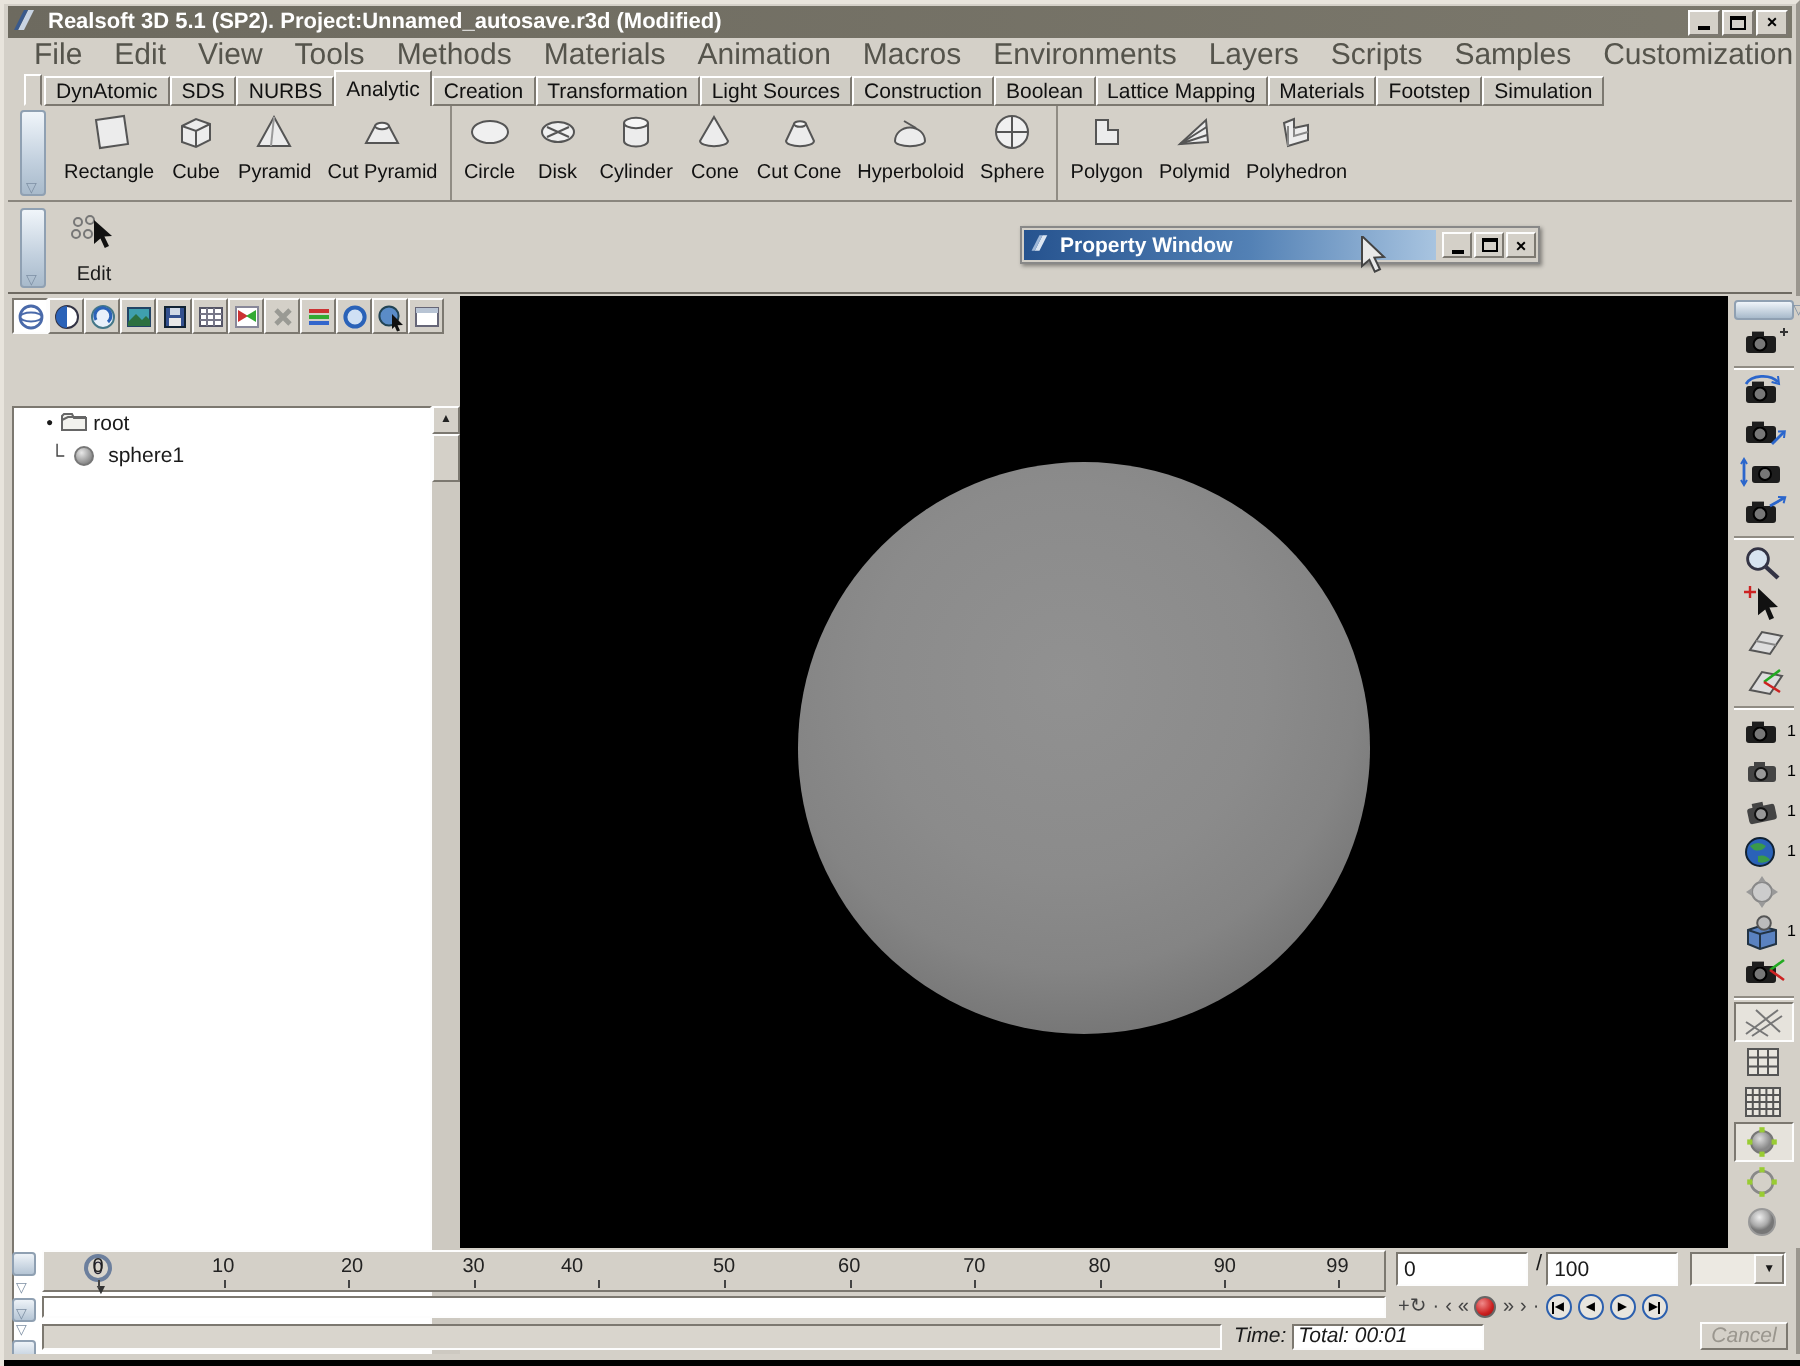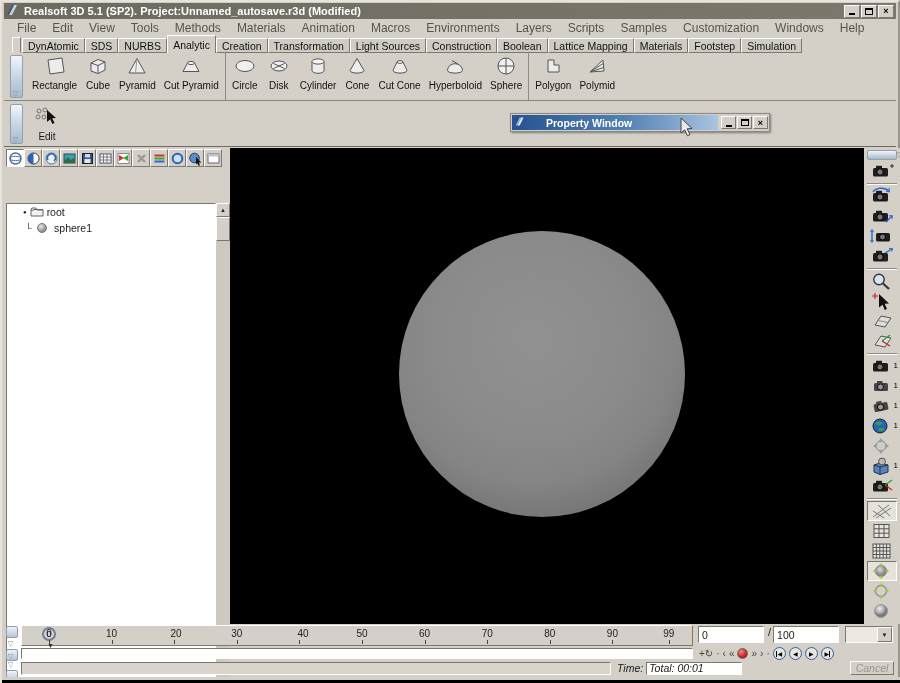--- a/index.html
+++ b/index.html
@@ -13,21 +13,21 @@
   #titlebar { position:absolute; left:2px; top:1px; right:2px; height:16px;
               background:linear-gradient(90deg,#6d6a5f,#7b786c); display:flex; align-items:center; padding:0 2px; }
   #titlebar .ttl { color:#fff; font-weight:bold; font-size:11px; margin-left:4px; flex:1;
                    white-space:nowrap; overflow:hidden; }
   .winbtn { width:16px; height:13px; background:#d4d0c8; margin-left:1px; display:flex; align-items:center;
             justify-content:center; font-size:9px; font-weight:bold; color:#000; }
   .minbar { width:6px; height:2px; background:#000; margin-top:6px; }
   .maxbox { width:8px; height:7px; border:1px solid #000; border-top-width:2px; }
   
   #menubar { position:absolute; left:2px; top:18px; right:2px; height:15px; display:flex; align-items:center; padding-left:5px; }
-  .menu-item { padding:1px 8px 1px 8px; color:#55544c; font-size:12px; }
+  .menu-item { padding:1px 8px 1px 8px; color:#55544c; font-size:15px; }
   
   #tabrow { position:absolute; left:2px; top:33px; right:2px; height:18px; display:flex; align-items:flex-end; padding-left:8px; }
   .tabstub { width:9px; height:16px; background:#d4d0c8; border:1px solid; border-color:#fff #7c7870 #d4d0c8 #fff; margin-right:1px; }
   .tab { height:15px; padding:1px 5px; background:#cfccc4; border:1px solid; border-color:#fff #7c7870 #7c7870 #fff;
          font-size:10.5px; white-space:nowrap; color:#111; }
   .tab.active { height:18px; background:#d4d0c8; border-bottom:none; font-weight:normal; padding-top:3px; }
   
   #toolbar1 { position:absolute; left:2px; top:51px; right:2px; height:48px; border-bottom:1px solid #8a867e; display:flex; align-items:stretch; }
   #toolbar2 { position:absolute; left:2px; top:100px; right:2px; height:45px; border-bottom:1px solid #6e6a62; display:flex; }
   .vgrip { width:13px; margin:2px 3px 2px 6px; background:linear-gradient(180deg,#f0f5fa 0%,#c2d0de 60%,#a8bacb 100%);
@@ -37,21 +37,21 @@
   .shape-group:last-child { border-right:none; }
   .shape-btn { display:flex; flex-direction:column; align-items:center; justify-content:flex-start; padding:2px 4px 1px 4px; }
   .shape-btn .lbl { font-size:10px; color:#111; margin-top:1px; white-space:nowrap; }
   .edit-btn { display:flex; flex-direction:column; align-items:center; margin:2px 0 0 2px; padding:2px 6px; }
   .edit-btn .lbl { font-size:10px; margin-top:3px; }
   
   #propwin { position:absolute; left:508px; top:111px; width:260px; height:19px; background:#d4d0c8; padding:1px;
              border:1px solid #888; display:flex; align-items:center; box-shadow:1px 1px 2px rgba(0,0,0,.4); }
   #propwin .bar { flex:1; height:15px; background:linear-gradient(90deg,#26538f 0%,#5381b5 55%,#a8c4e0 100%);
                   display:flex; align-items:center; padding:0 3px; }
-  #propwin .bar .ttl { color:#fff; font-weight:bold; font-size:10.5px; margin-left:20px; }
+  #propwin .bar .ttl { color:#fff; font-weight:bold; font-size:10.5px; margin-left:4px; }
   #propwin .btns { display:flex; margin-left:2px; }
   #propwin .winbtn { width:15px; height:13px; }
   
   #leftpanel { position:absolute; left:2px; top:146px; width:226px; height:476px; background:#d4d0c8; }
   .hdrbar { height:13px; background:linear-gradient(180deg,#eef2f7 0%,#c6d2e0 55%,#a9bacc 100%);
             border:1px solid #8fa0b2; display:flex; align-items:center; padding:0 4px; font-size:10px; color:#1c2430; }
   .hdrbar .tri { margin-left:auto; font-size:7px; color:#7d8fa3; }
   #selrow { height:19px; display:flex; align-items:center; padding:0 4px; gap:5px; }
   #selrow .cb { width:11px; height:11px; background:#fff; }
   #icontb { height:20px; display:flex; align-items:center; padding-left:2px; }
@@ -266,20 +266,27 @@
               </svg></span>
             <span class="lbl">Polygon</span>
           </div>
           <div class="shape-btn">
             <span><svg width="26" height="22" viewBox="0 0 26 22">
                 <path d="M6 17 L19 5 L20 16 Z" fill="#ececec" stroke="#555"></path>
                 <path d="M6 17 L19.3 8.5 M6 17 L19.6 12.5" stroke="#555" fill="none"></path>
               </svg></span>
             <span class="lbl">Polymid</span>
           </div>
+          <div class="shape-btn">
+            <span><svg width="26" height="22" viewBox="0 0 26 22">
+                <path d="M7 6.5 L12 4.5 L12 9 L19 7.5 L19 15 L9 18 Z" fill="#ececec" stroke="#555"></path>
+                <path d="M12 9 L12 13 L19 11 M9 8 L9 18" stroke="#888" fill="none"></path>
+              </svg></span>
+            <span class="lbl">Polyhedron</span>
+          </div>
         </div>
       </div>
   </div>
 
   <div id="toolbar2">
     <span class="vgrip">
         <span class="tri">▽</span>
       </span>
     <div class="edit-btn">
       <span>
@@ -630,21 +637,21 @@
         <span class="pin">▼</span>
       </div>
     <span class="tick-lbl" style="left: 27px;">0</span>
         <span class="tick-mark" style="left: 27px;"></span>
         <span class="tick-lbl" style="left: 89.6px;">10</span>
         <span class="tick-mark" style="left: 89.6px;"></span>
         <span class="tick-lbl" style="left: 154px; text-align: right;">20</span>
         <span class="tick-mark" style="left: 152.2px;"></span>
         <span class="tick-lbl" style="left: 214.8px;">30</span>
         <span class="tick-mark" style="left: 214.8px;"></span>
-        <span class="tick-lbl" style="left: 281px; text-align: right;">40</span>
+        <span class="tick-lbl" style="left: 264px; text-align: right;">40</span>
         <span class="tick-mark" style="left: 277.4px;"></span>
         <span class="tick-lbl" style="left: 340px;">50</span>
         <span class="tick-mark" style="left: 340px;"></span>
         <span class="tick-lbl" style="left: 402.6px;">60</span>
         <span class="tick-mark" style="left: 402.6px;"></span>
         <span class="tick-lbl" style="left: 465.2px;">70</span>
         <span class="tick-mark" style="left: 465.2px;"></span>
         <span class="tick-lbl" style="left: 527.8px;">80</span>
         <span class="tick-mark" style="left: 527.8px;"></span>
         <span class="tick-lbl" style="left: 590.4px;">90</span>

